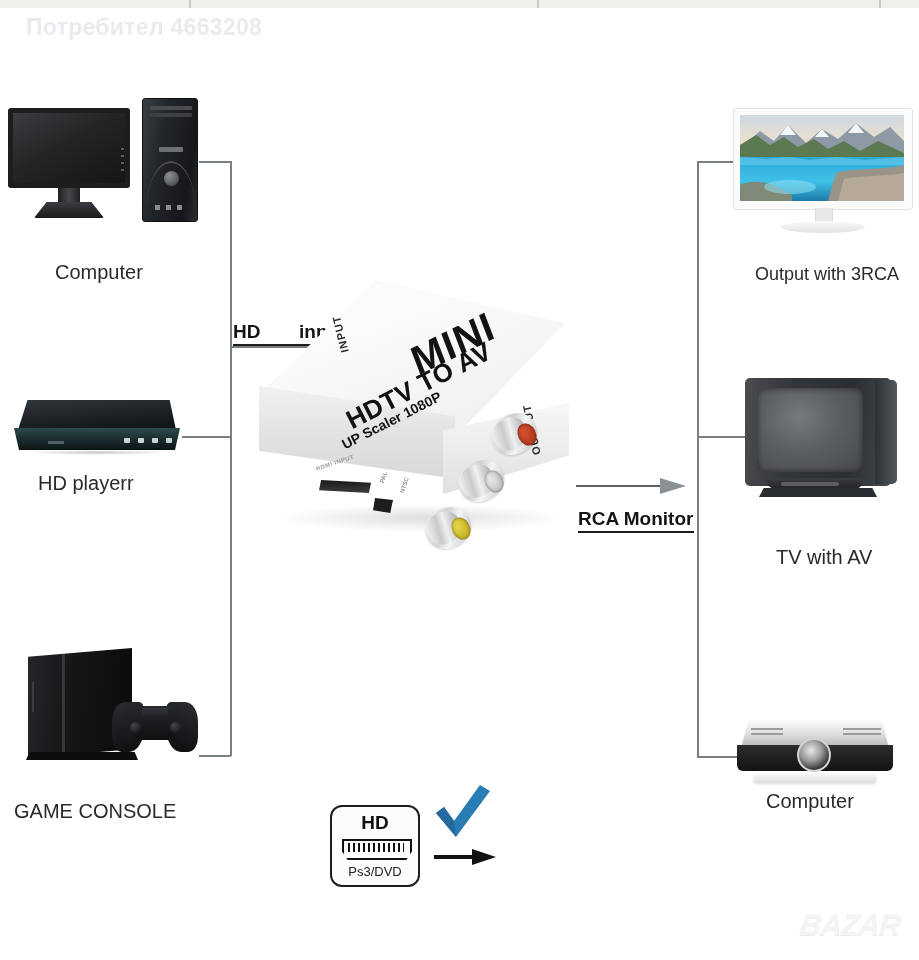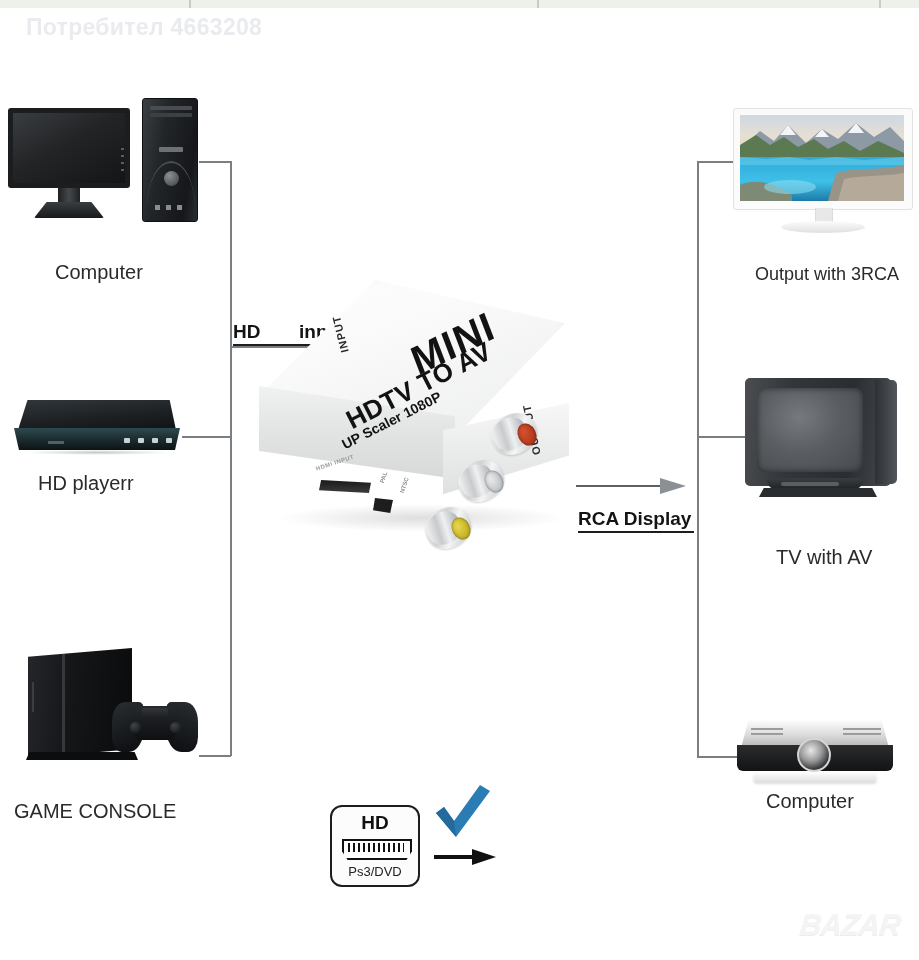--- a/index.html
+++ b/index.html
@@ -348,21 +348,21 @@
         <div class="hole"></div>
     </div>
   </div>
 
   <div class="abs" id="arrow-rca">
     <div class="shaft"></div>
       <div class="head"></div>
   </div>
   <div class="abs" style="left:578px;top:508px;">
     <div class="emph" style="font-size:19px;">
-      <span>RCA Display</span>
+      <span>RCA Monitor</span>
       <span class="ul" style="width:116px;"></span>
     </div>
   </div>
 
   <div class="abs" id="dev-display">
     <div class="bez"></div>
     <div class="pic">
       <svg width="164" height="86" viewBox="0 0 164 86" preserveAspectRatio="none">
         <defs>
           <linearGradient id="sky" x1="0" y1="0" x2="0" y2="1">

